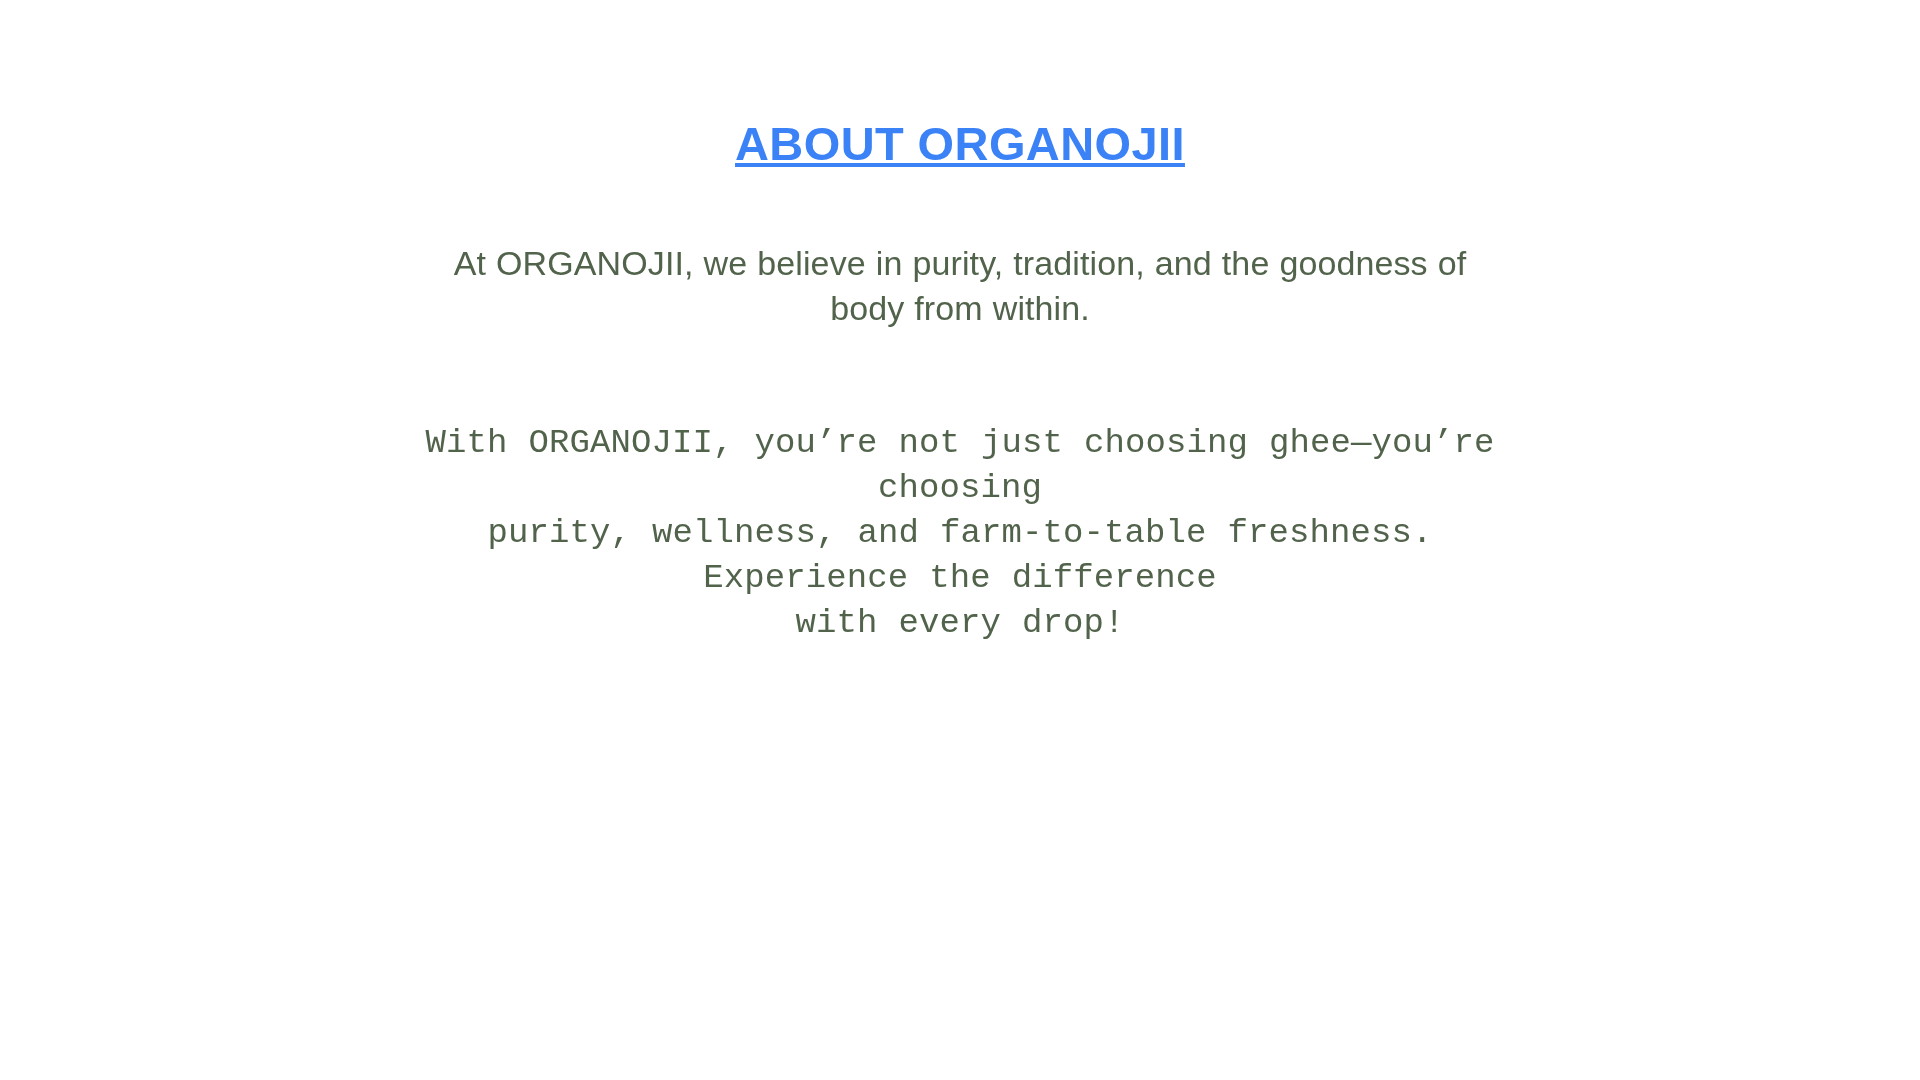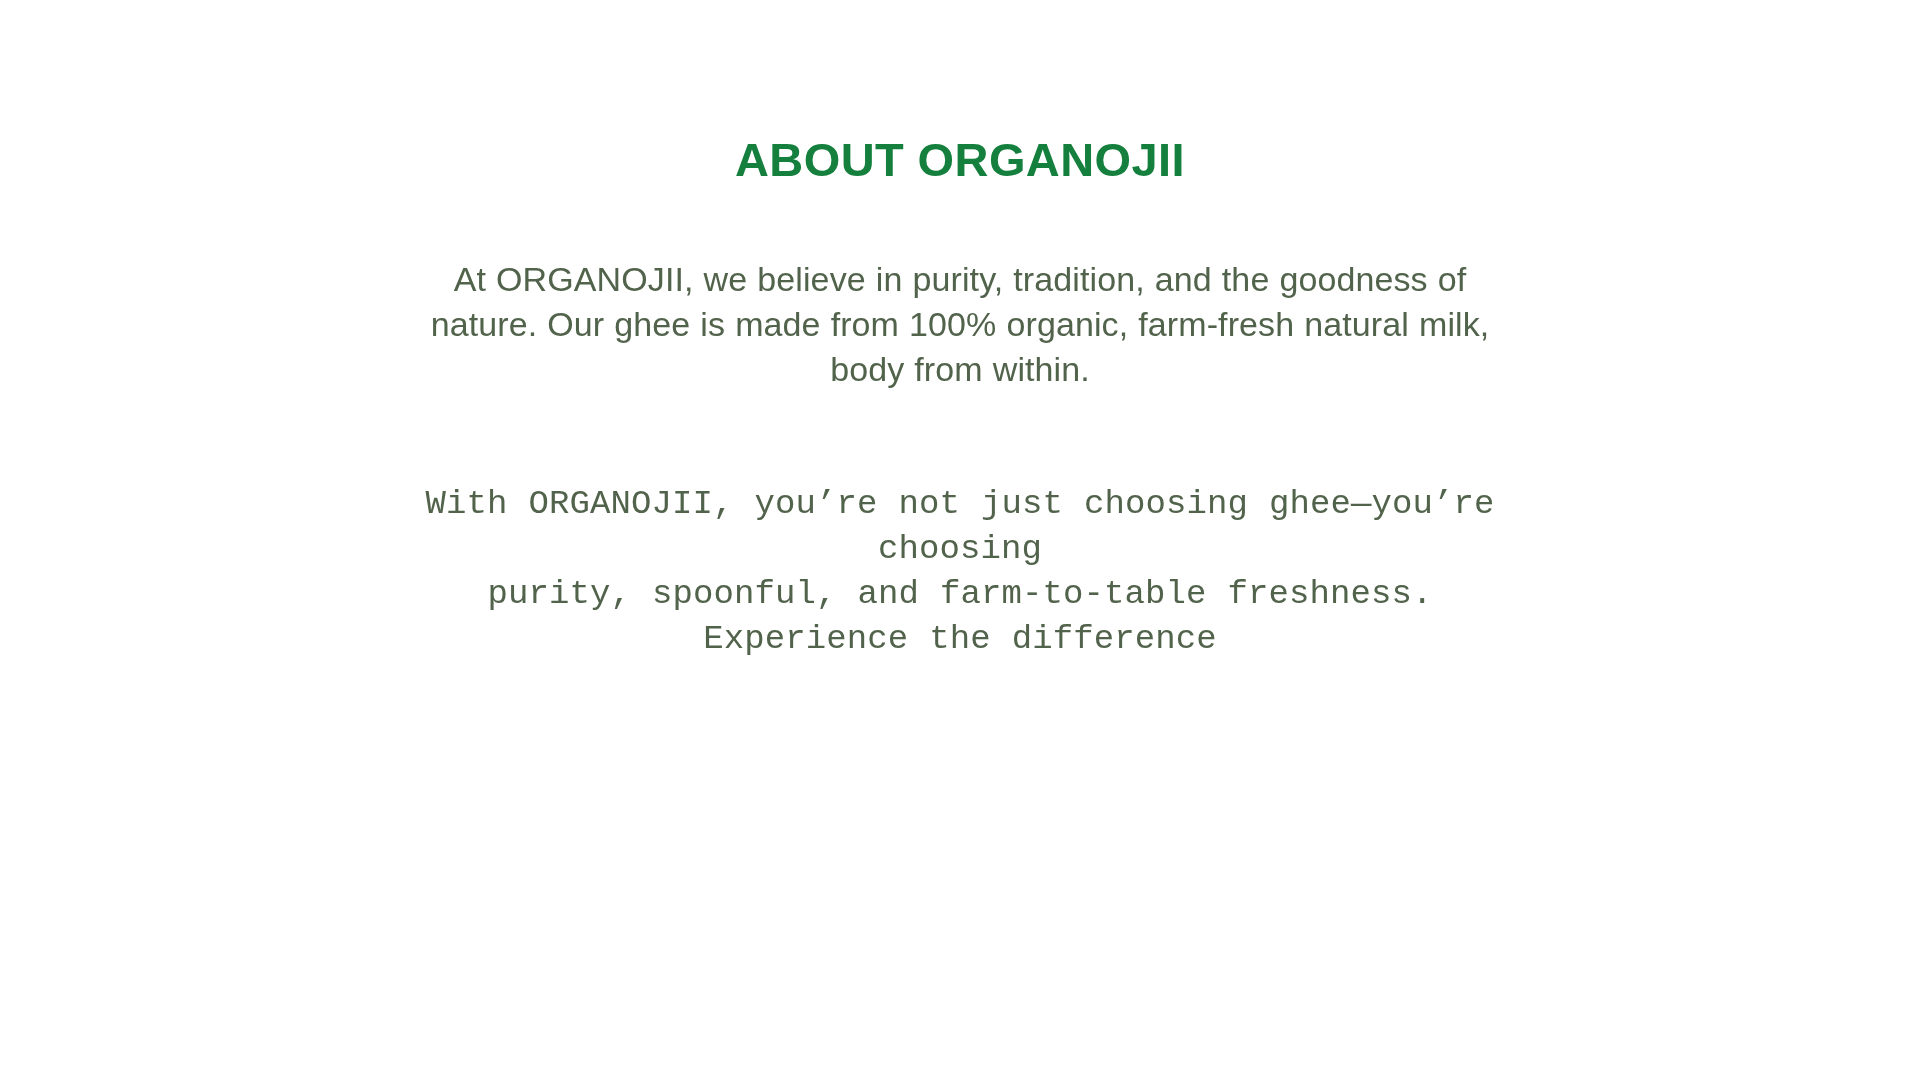--- a/index.html
+++ b/index.html
@@ -30,26 +30,27 @@
     width: 1150px;
     text-align: center;
   }
 
   .section-heading {
     font-family: "Liberation Sans", sans-serif;
     font-weight: 700;
     font-size: 47px;
     line-height: 1.12;
     letter-spacing: 0.4px;
-    color: #15803d;
+    color: #3b82f6;
     text-transform: uppercase;
-    margin: 16px;
+    margin: 0;
     padding: 0;
     text-align: center;
     white-space: nowrap;
+    text-decoration: underline;
   }
 
   .body-block {
     margin-top: 70px;
     width: 1140px;
     margin-left: auto;
     margin-right: auto;
   }
 
   .body-paragraph {
@@ -81,24 +82,24 @@
 <div class="page">
 
   <div class="content">
 
     <h1 class="section-heading">ABOUT ORGANOJII</h1>
 
     <div class="body-block">
 
       <p class="body-paragraph">
         <span class="tline">At ORGANOJII, we believe in purity, tradition, and the goodness of</span>
-        <span class="tline">nature. Our ghee is made from 100% organic, farm-fresh natural milk,</span>
         <span class="tline">body from within.</span>
       </p>
 
       <p class="body-paragraph">
         <span class="tline">With ORGANOJII, you’re not just choosing ghee—you’re choosing</span>
-        <span class="tline">purity, spoonful, and farm-to-table freshness. Experience the difference</span>
+        <span class="tline">purity, wellness, and farm-to-table freshness. Experience the difference</span>
+        <span class="tline">with every drop!</span>
       </p>
 
     </div>
   </div>
 </div>
 
 </body></html>

